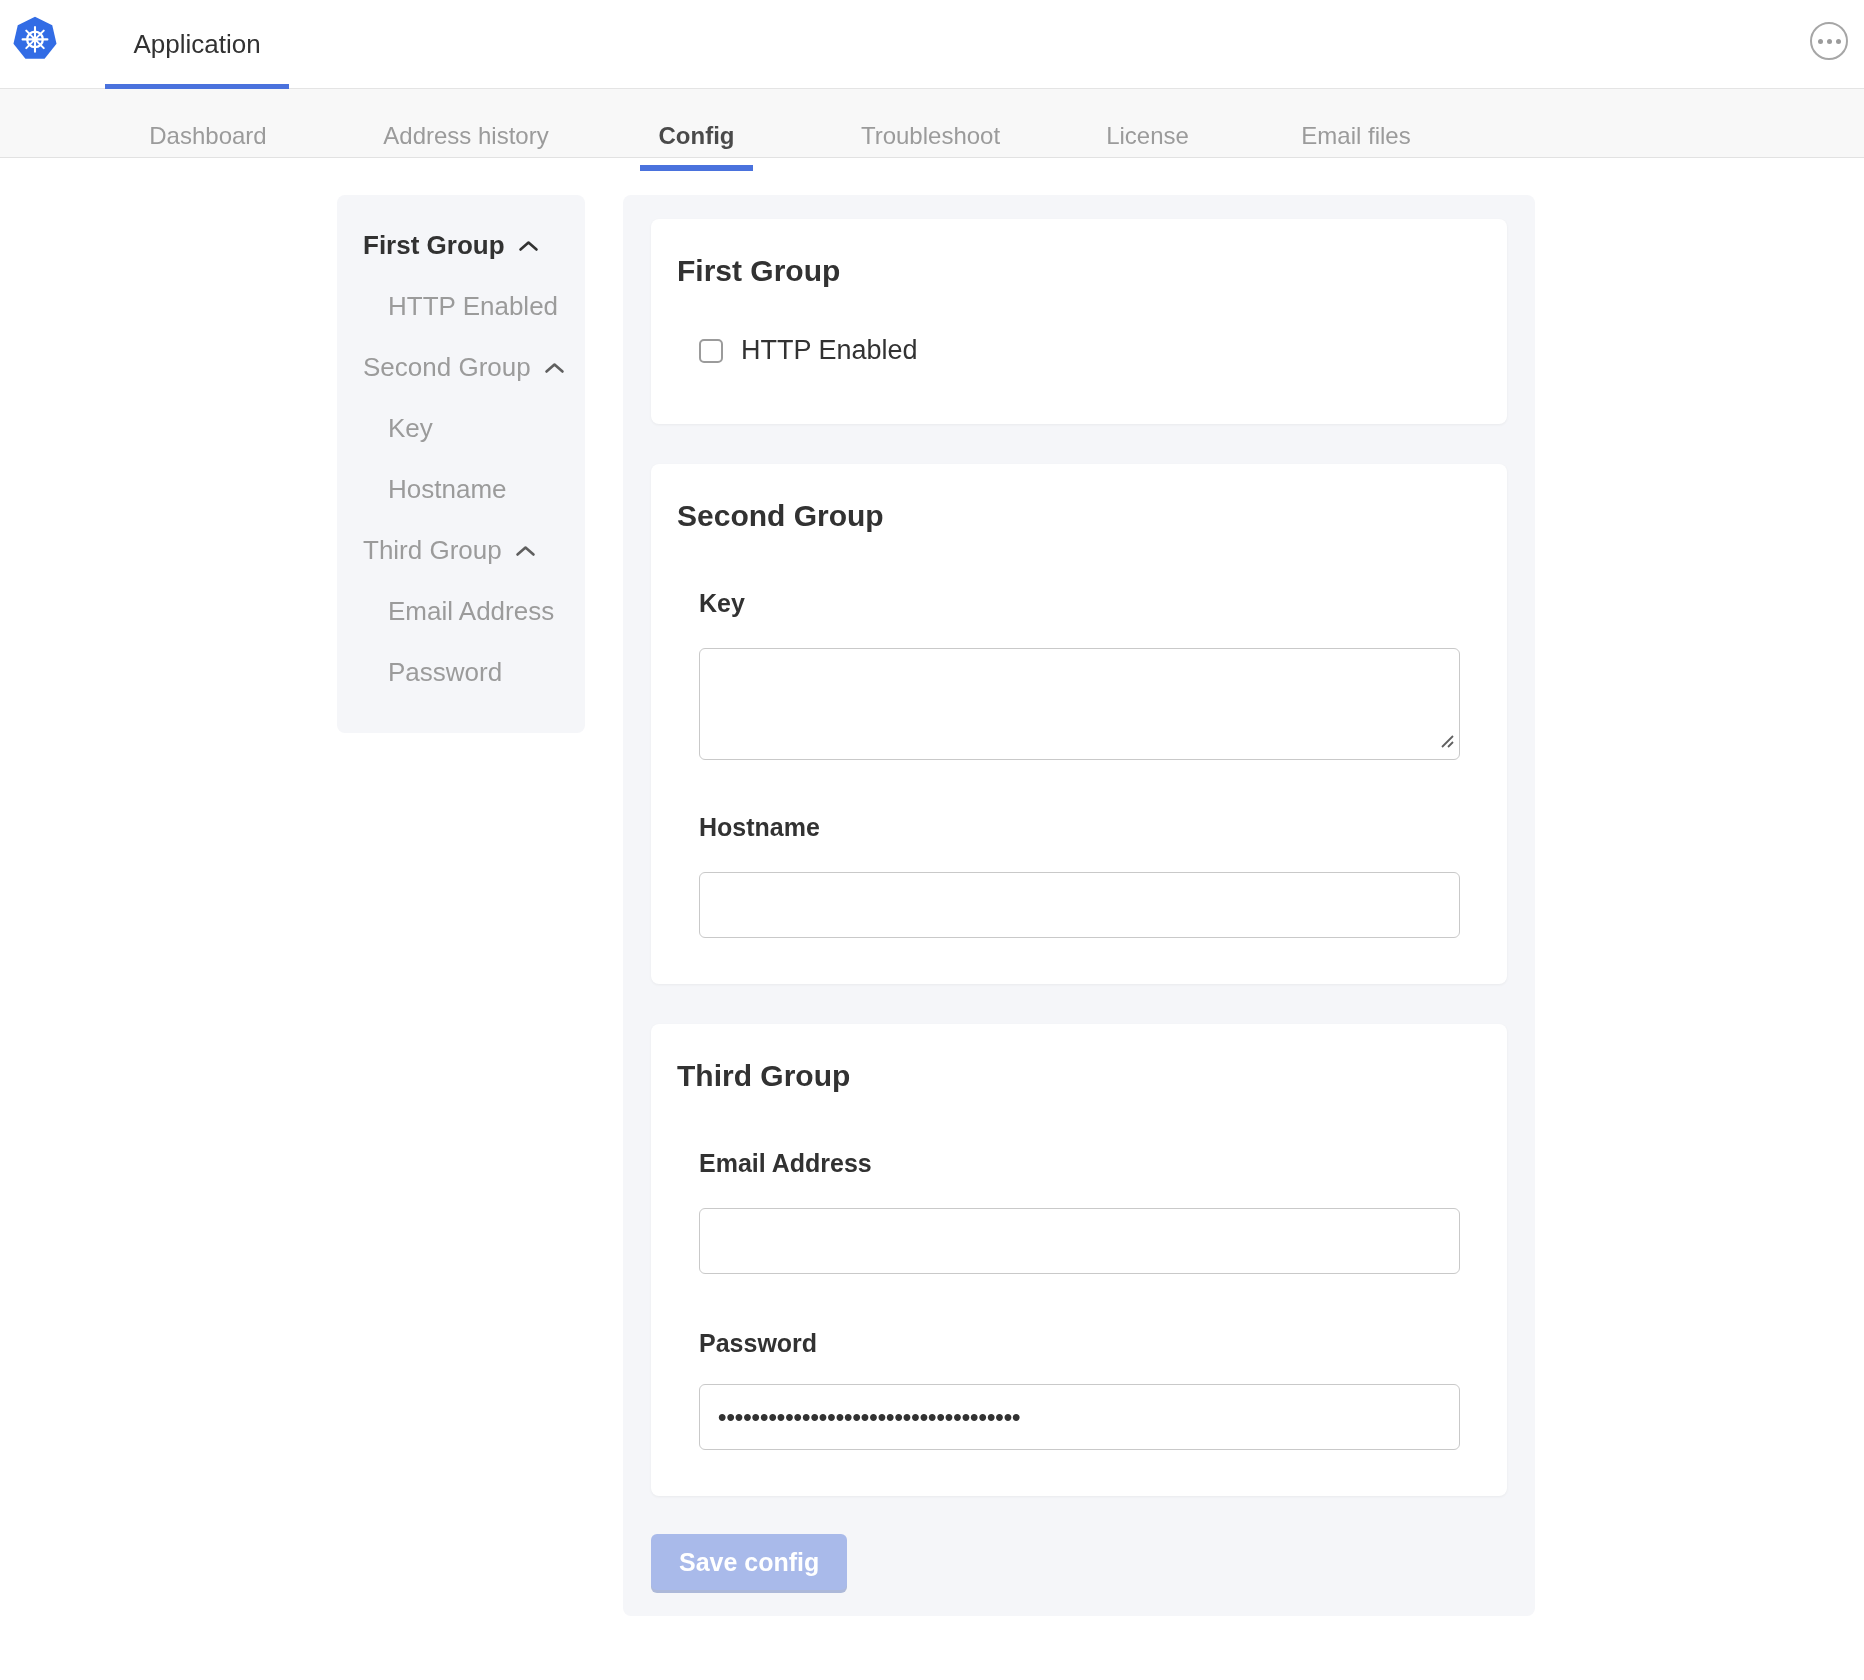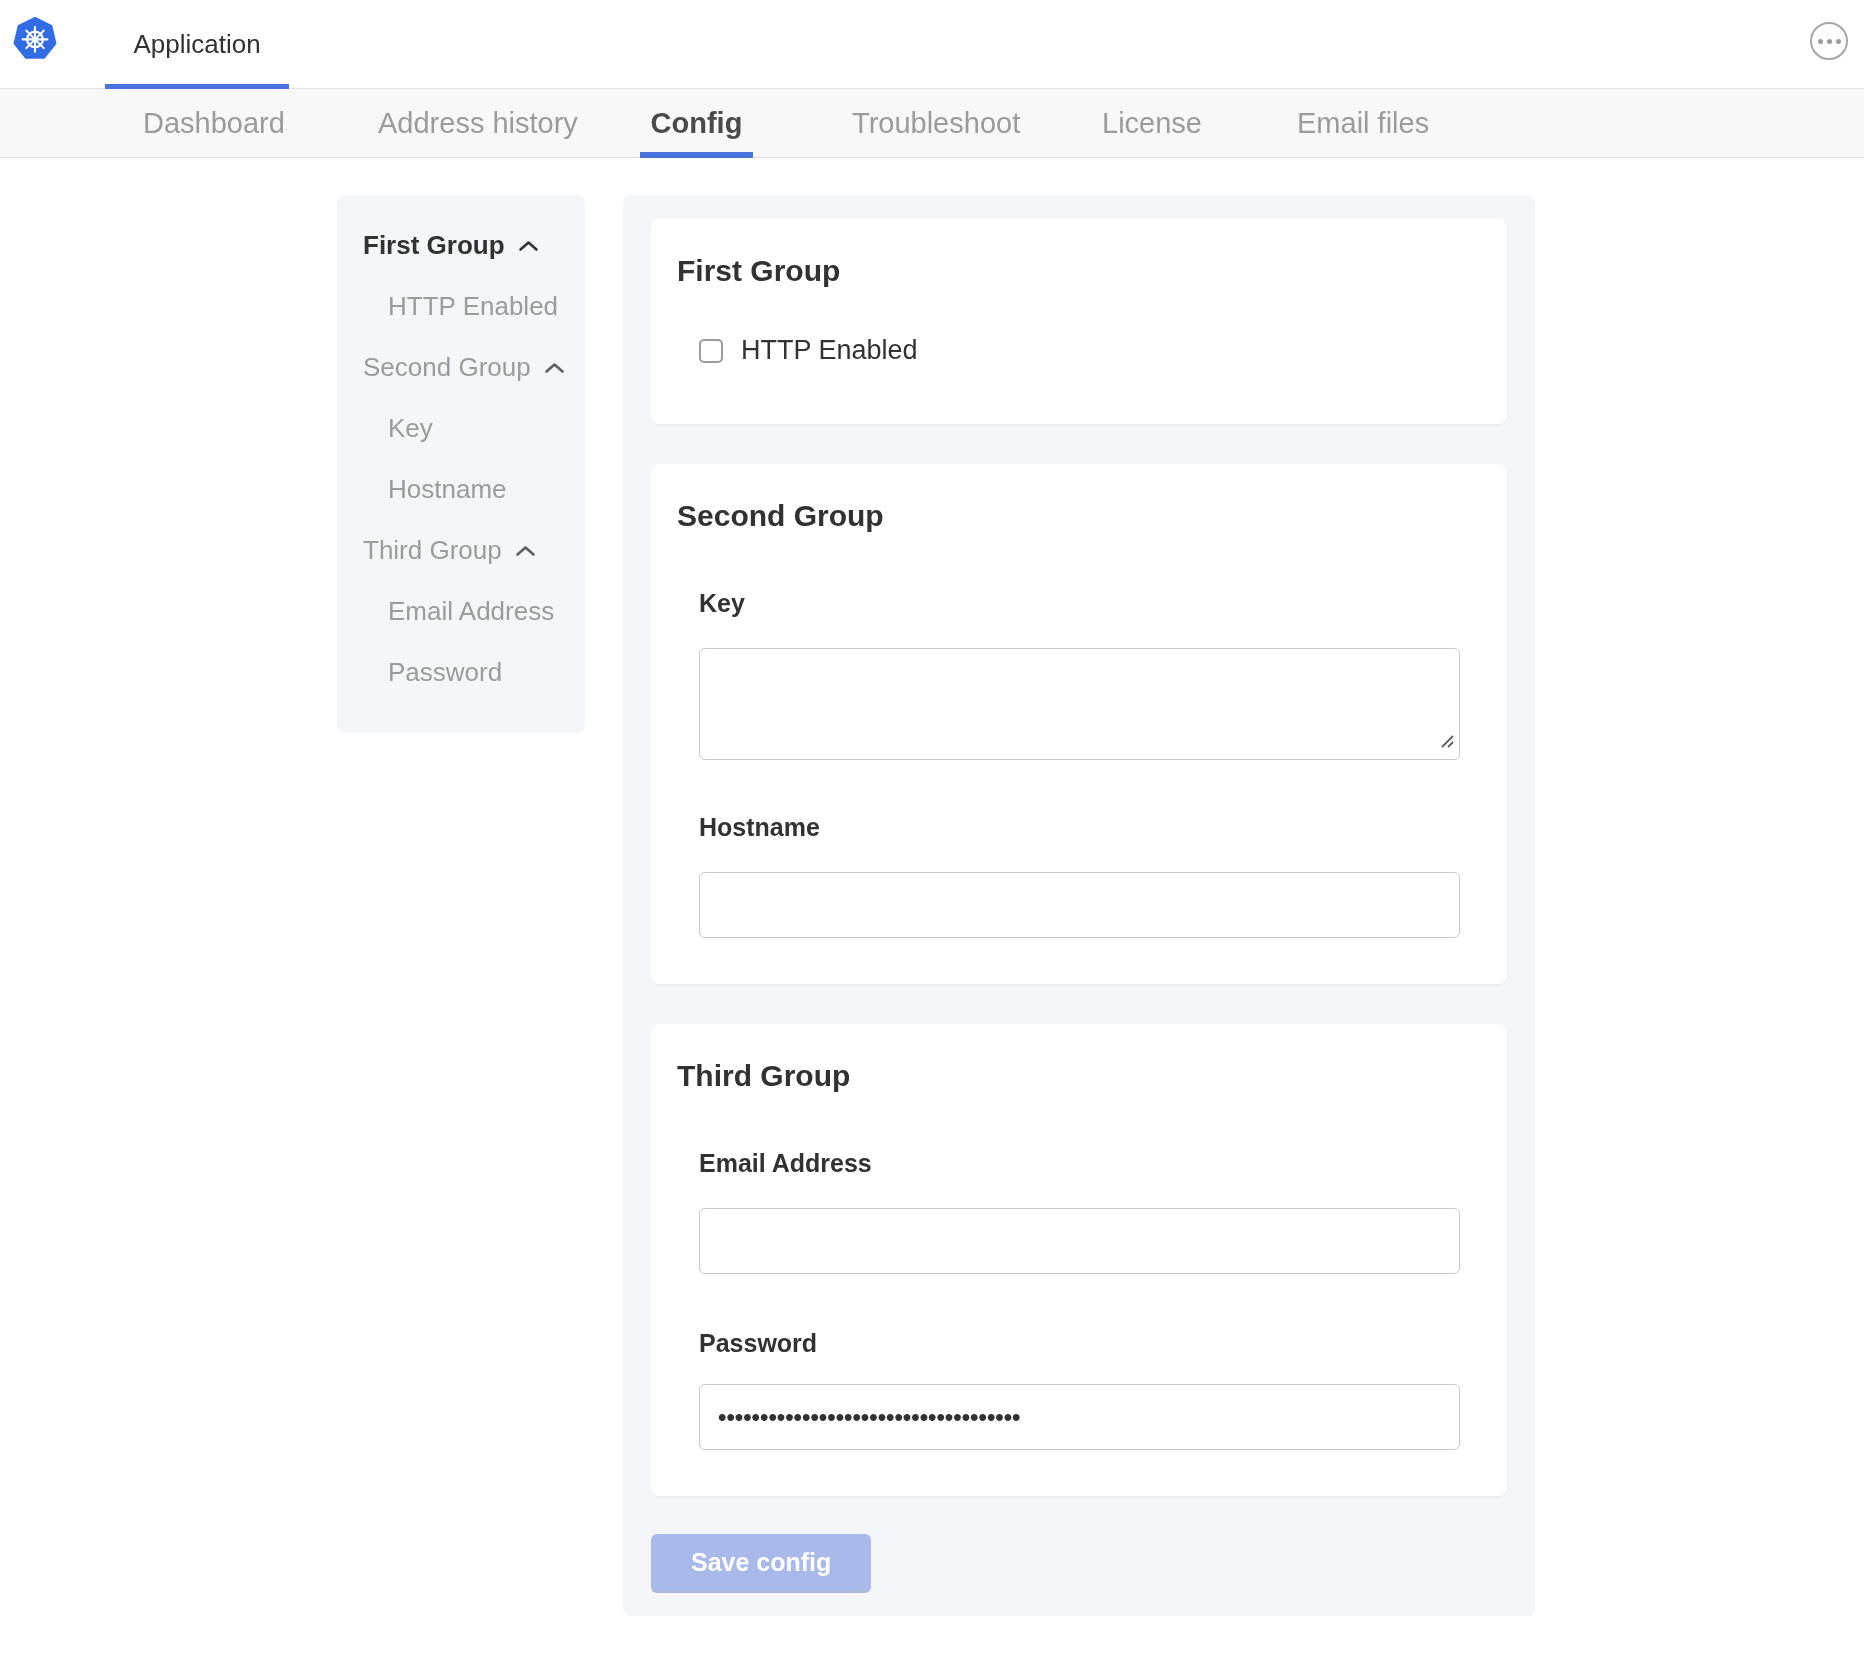--- a/index.html
+++ b/index.html
@@ -10,21 +10,21 @@
   }
   
   .header{position:absolute;top:0;left:0;width:1864px;height:88px;background:#fff;border-bottom:1px solid #e4e4e4;z-index:3;}
   .logo{position:absolute;left:12px;top:15px;width:46px;height:46px;}
   .app-tab{position:absolute;left:105px;top:0;width:184px;height:88px;display:flex;align-items:center;justify-content:center;font-size:26px;font-weight:500;color:#323232;cursor:pointer;}
   .app-tab::after{content:"";position:absolute;left:0;right:0;bottom:-1px;height:5px;background:#4a72dd;}
   .more-btn{position:absolute;right:16px;top:22px;width:38px;height:38px;border-radius:50%;border:2px solid #a6a6a6;background:#fff;display:flex;align-items:center;justify-content:center;gap:4px;box-sizing:border-box;cursor:pointer;}
   .more-btn .dot{width:5px;height:5px;border-radius:50%;background:#9b9b9b;}
   
   .subnav{position:absolute;top:89px;left:0;width:1864px;height:68px;background:#f8f8f8;border-bottom:1px solid #e2e2e2;z-index:2;}
-  .tab{position:absolute;top:0;height:68px;line-height:68px;font-size:29px;color:#9b9b9b;text-align:center;cursor:pointer;white-space:nowrap;}
+  .tab{position:absolute;top:13px;height:68px;line-height:68px;font-size:24px;color:#9b9b9b;text-align:center;cursor:pointer;white-space:nowrap;}
   .tab.active{color:#4a4a4a;}
   .tab.active::after{content:"";position:absolute;left:0;right:0;bottom:-1px;height:6px;background:#4a72dd;}
   .tab-dashboard{left:143px;width:130px;}
   .tab-version{left:378px;width:176px;}
   .tab-config{left:640px;width:113px;font-weight:bold;}
   .tab-troubleshoot{left:840px;width:157px;margin-left:12px;}
   .tab-license{left:1102px;width:91px;}
   .tab-viewfiles{left:1297px;width:118px;}
   .tab-registry{left:1518px;width:200px;}
   
@@ -46,21 +46,21 @@
   .checkbox{width:24px;height:24px;border:2px solid #9b9b9b;border-radius:5px;background:#fff;box-sizing:border-box;flex:0 0 auto;}
   .checkbox-label{margin-left:18px;font-size:27px;font-weight:500;color:#323232;}
   .field-label{margin-top:54px;font-size:25px;font-weight:700;color:#323232;line-height:30px;}
   .field-label.tight{margin-top:52px;}
   .field-label.tighter{margin-top:54px;}
   .textarea-wrap{position:relative;margin-top:30px;}
   .big-textarea{display:block;width:100%;height:112px;border:1px solid #c9c9c9;border-radius:6px;resize:none;box-sizing:border-box;font-family:"Liberation Sans",sans-serif;font-size:24px;padding:12px 16px;color:#323232;outline:none;background:#fff;}
   .grip{position:absolute;right:5px;bottom:7px;cursor:nwse-resize;}
   .text-input{display:block;margin-top:30px;width:100%;height:66px;border:1px solid #c9c9c9;border-radius:6px;box-sizing:border-box;font-family:"Liberation Sans",sans-serif;font-size:24px;padding:0 18px;color:#323232;outline:none;background:#fff;}
   .text-input.pw{margin-top:26px;font-size:24px;letter-spacing:0px;font-weight:700;}
-  .save-btn{margin-top:38px;display:inline-block;height:56px;line-height:56px;padding:0 40px;font-family:"Liberation Sans",sans-serif;font-size:25px;font-weight:700;color:#ffffff;background:#a9baea;border:none;border-radius:6px;box-shadow:0 3px 0 rgba(125,145,195,0.6);cursor:pointer;}
+  .save-btn{margin-top:38px;display:inline-block;height:56px;line-height:56px;padding:0 28px;font-family:"Liberation Sans",sans-serif;font-size:25px;font-weight:700;color:#ffffff;background:#a9baea;border:none;border-radius:6px;box-shadow:0 3px 0 rgba(125,145,195,0.6);cursor:pointer;}
 </style>
 </head>
 <body>
 
 <div class="header">
   <span class="logo">
     <svg width="46" height="46" viewBox="0 0 100 100">
       <polygon points="50,4 87.5,22.1 96.8,62.7 70.8,95.2 29.2,95.2 3.2,62.7 12.5,22.1" fill="#326ce5"></polygon>
       <g stroke="#ffffff" stroke-width="4.5" stroke-linecap="round">
         <line x1="50" y1="53" x2="50" y2="26"></line>

